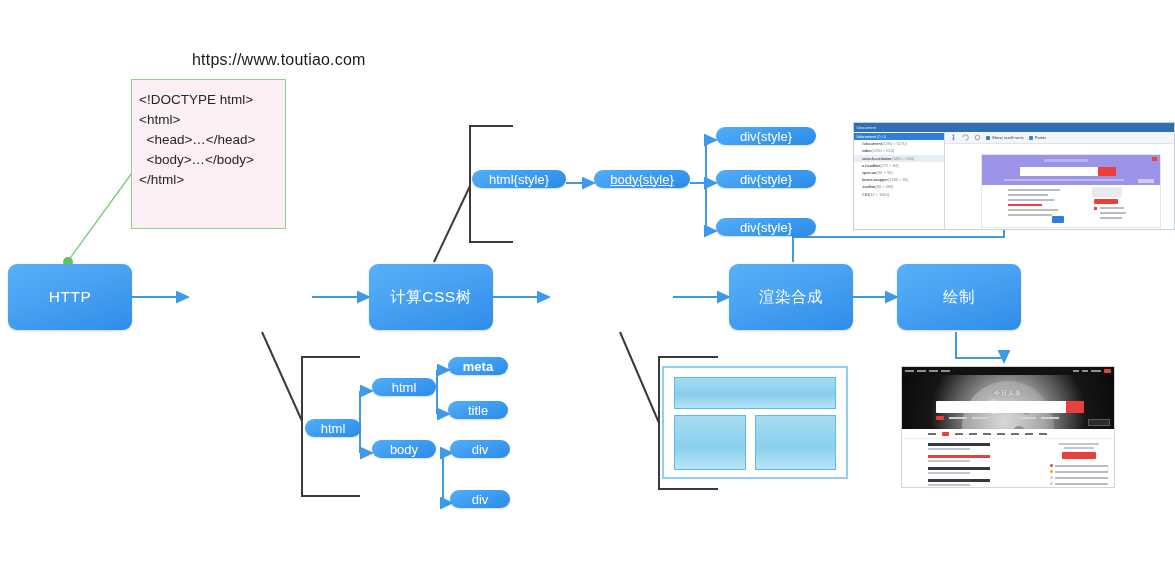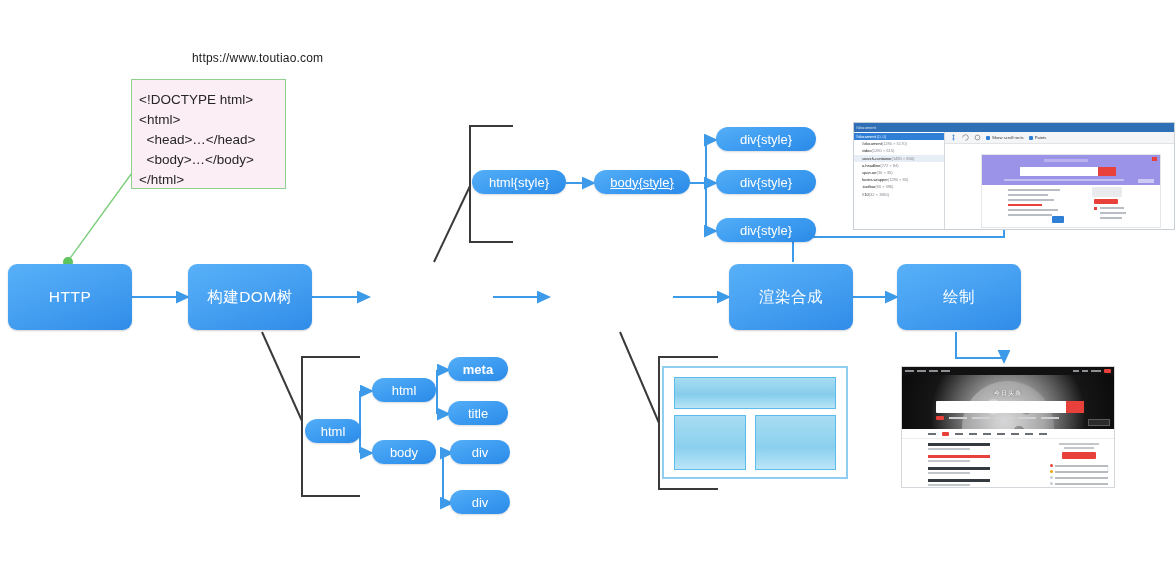--- a/index.html
+++ b/index.html
@@ -10,28 +10,28 @@
     width: 1175px; height: 564px;
     position: relative;
     overflow: hidden;
     font-family: "Liberation Sans", "DejaVu Sans", sans-serif;
   }
   #stage { position: absolute; inset: 0; }
 
   
   .url-label {
     position: absolute; left: 192px; top: 51px;
-    font-size: 12px; color: #1a1a1a; letter-spacing: .2px;
+    font-size: 16px; color: #1a1a1a; letter-spacing: .2px;
     white-space: nowrap;
   }
 
   
   .code-card {
     position: absolute; left: 131px; top: 79px;
-    width: 155px; height: 110px;
+    width: 155px; height: 150px;
     background: #fceef5; border: 1px solid #8dd18d;
     box-sizing: border-box;
   }
   .code-card .code-lines {
     padding: 10px 0 0 7px;
     font-size: 13.5px; line-height: 20px; color: #262626;
     white-space: pre;
   }
   .green-dot {
     position: absolute; left: 63px; top: 257px;
@@ -56,21 +56,21 @@
   .pill {
     position: absolute;
     border-radius: 999px;
     background: linear-gradient(160deg, #55aef6 0%, #3f9ef2 45%, #2b8ae7 100%);
     color: #fff;
     display: flex; align-items: center; justify-content: center;
     font-size: 13px;
     box-shadow: 0 1px 2px rgba(0,0,0,.15);
     white-space: nowrap;
   }
-  .pill.sm { height: 24px; }
+  .pill.sm { height: 18px; }
 
   
   .svg-layer {
     position: absolute; inset: 0;
     width: 1175px; height: 564px;
     pointer-events: none;
   }
 
   
   .wireframe {
@@ -303,22 +303,22 @@
 &lt;html&gt;
   &lt;head&gt;…&lt;/head&gt;
   &lt;body&gt;…&lt;/body&gt;
 &lt;/html&gt;</div>
   </div>
   <div class="green-dot"></div>
 
   <div class="pbox wide" style="left:8px;  top:264px;">
     <span>HTTP</span>
   </div>
-  <div class="pbox wide" style="left:188px; top:264px;">
-    <span>构建DOM树</span>
+  <div class="pbox wide" style="left:369px; top:264px;">
+    <span>计算CSS树</span>
   </div>
   <div class="pbox wide" style="left:729px; top:264px;">
     <span>渲染合成</span>
   </div>
   <div class="pbox wide" style="left:897px; top:264px;">
     <span>绘制</span>
   </div>
 
   <div class="pill sm" style="left:472px; top:170px; width:94px;">
     <span>html{style}</span>

